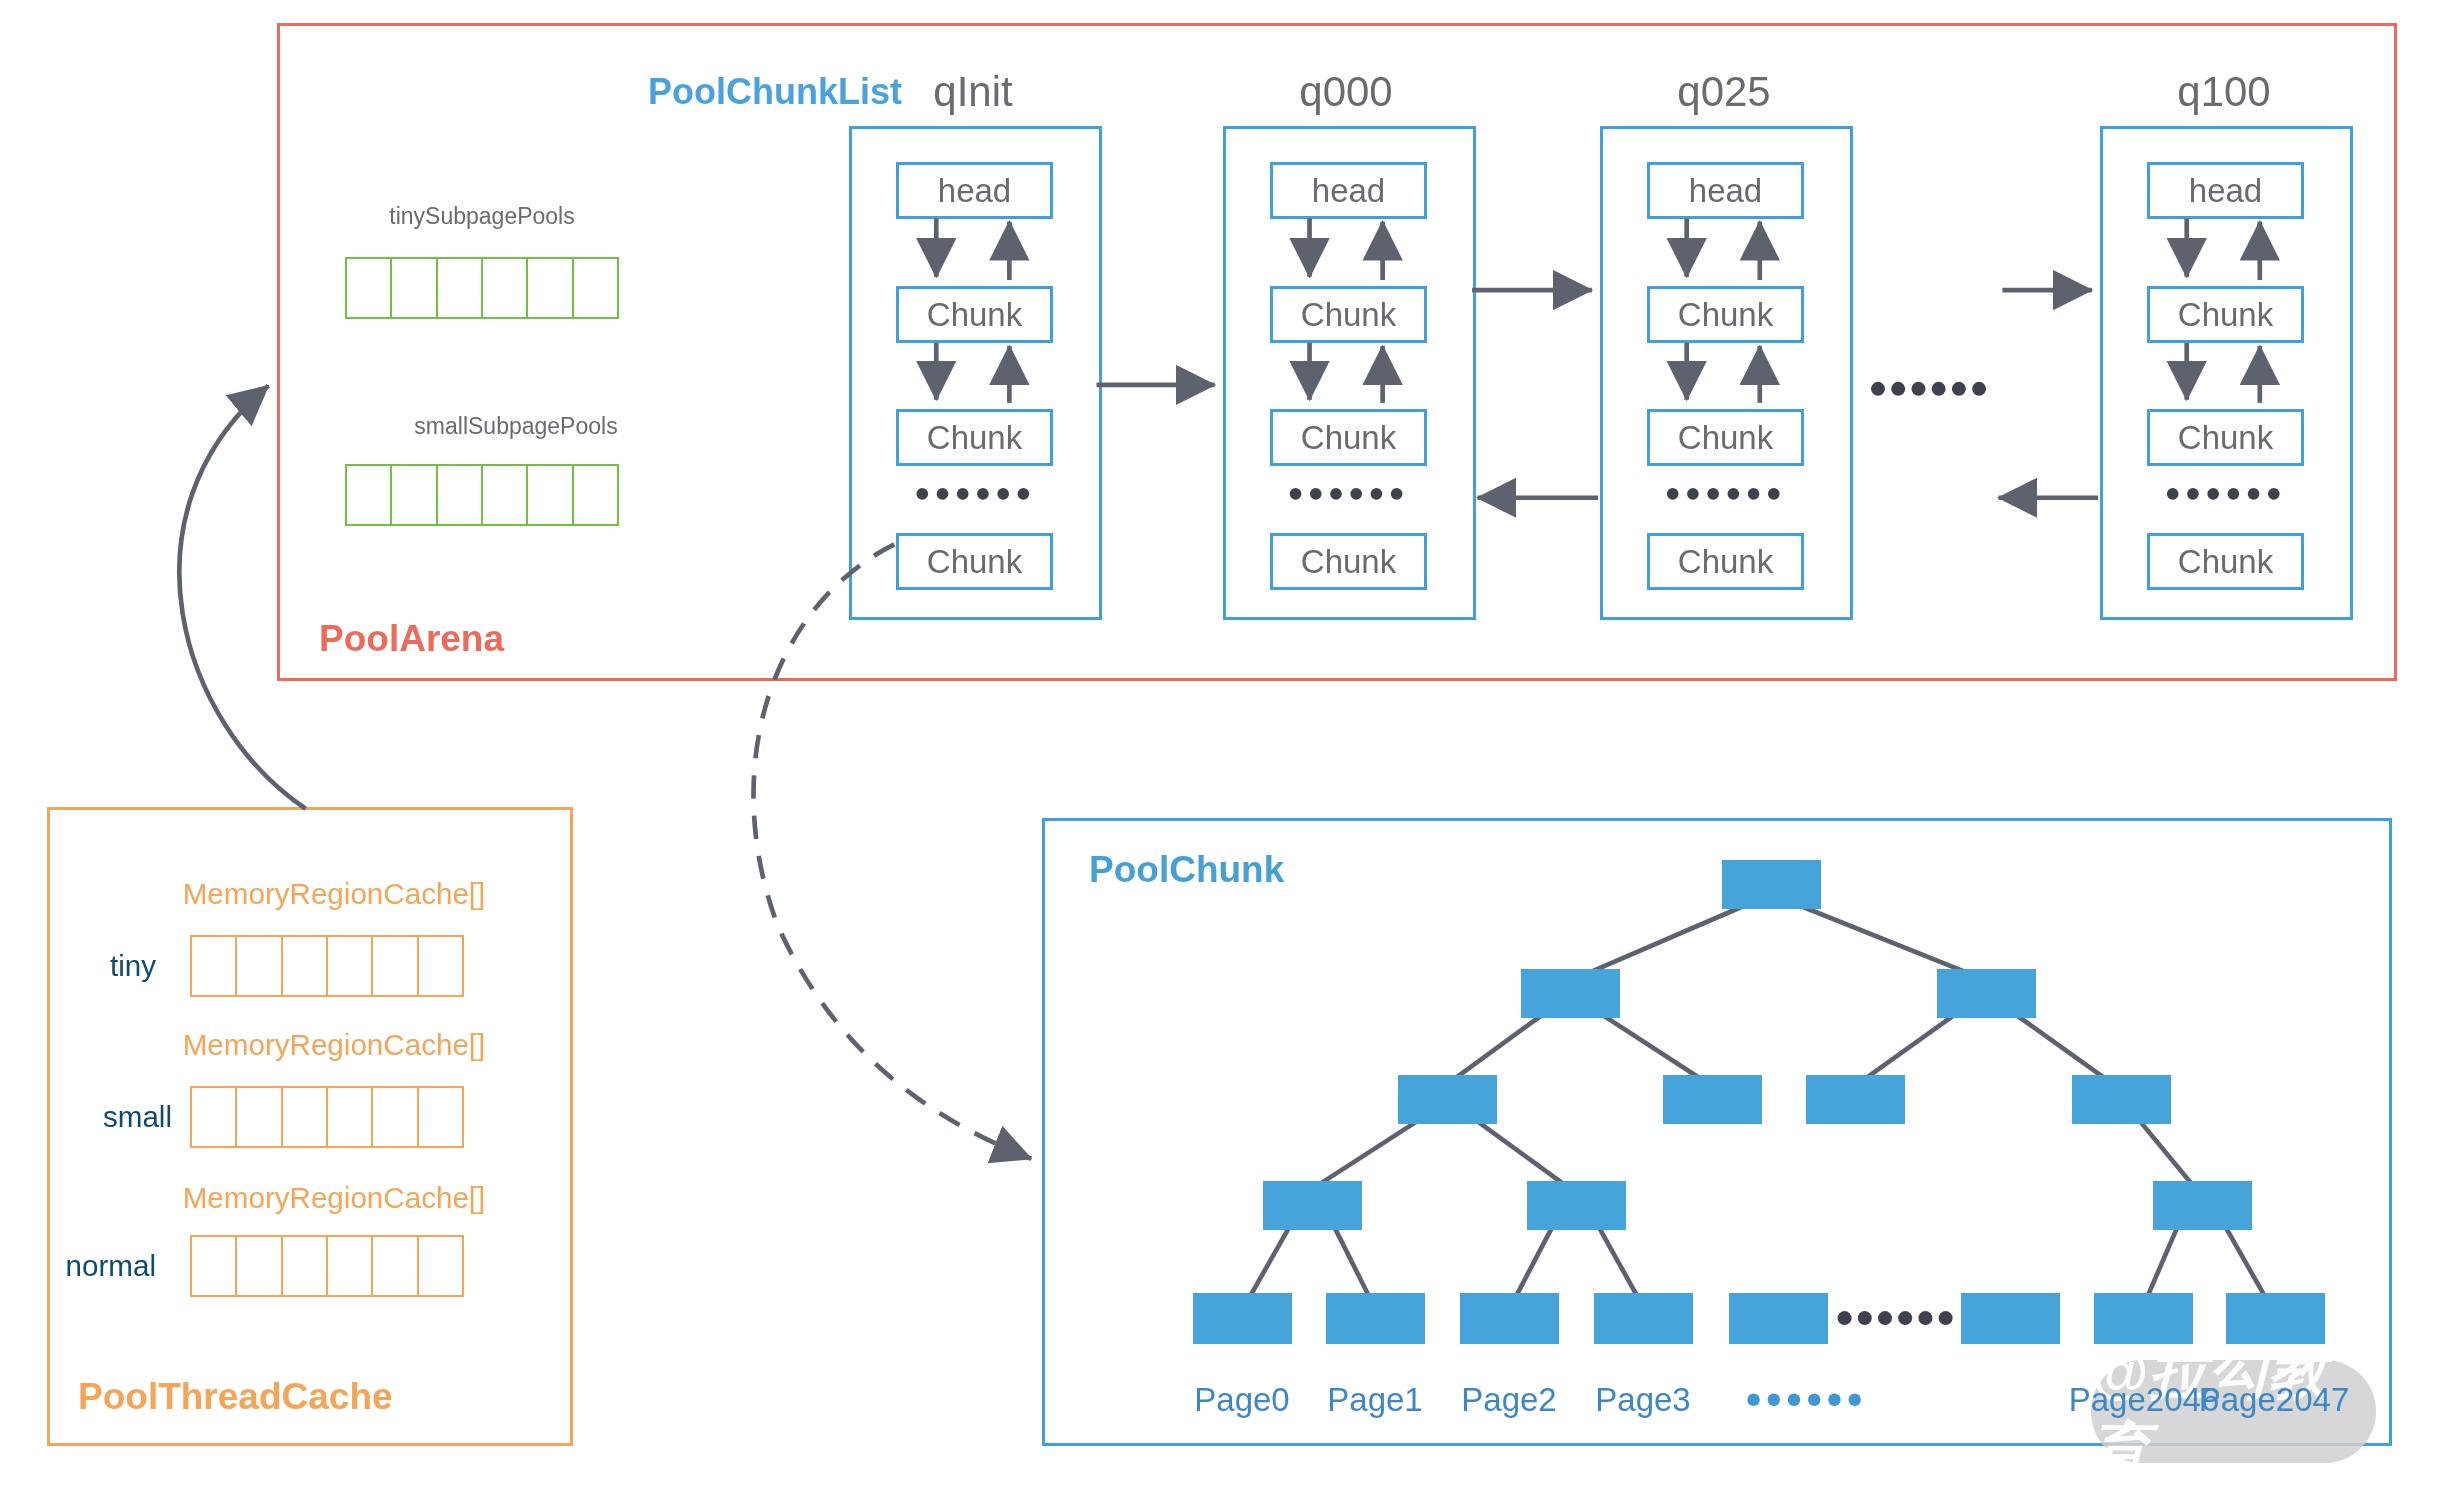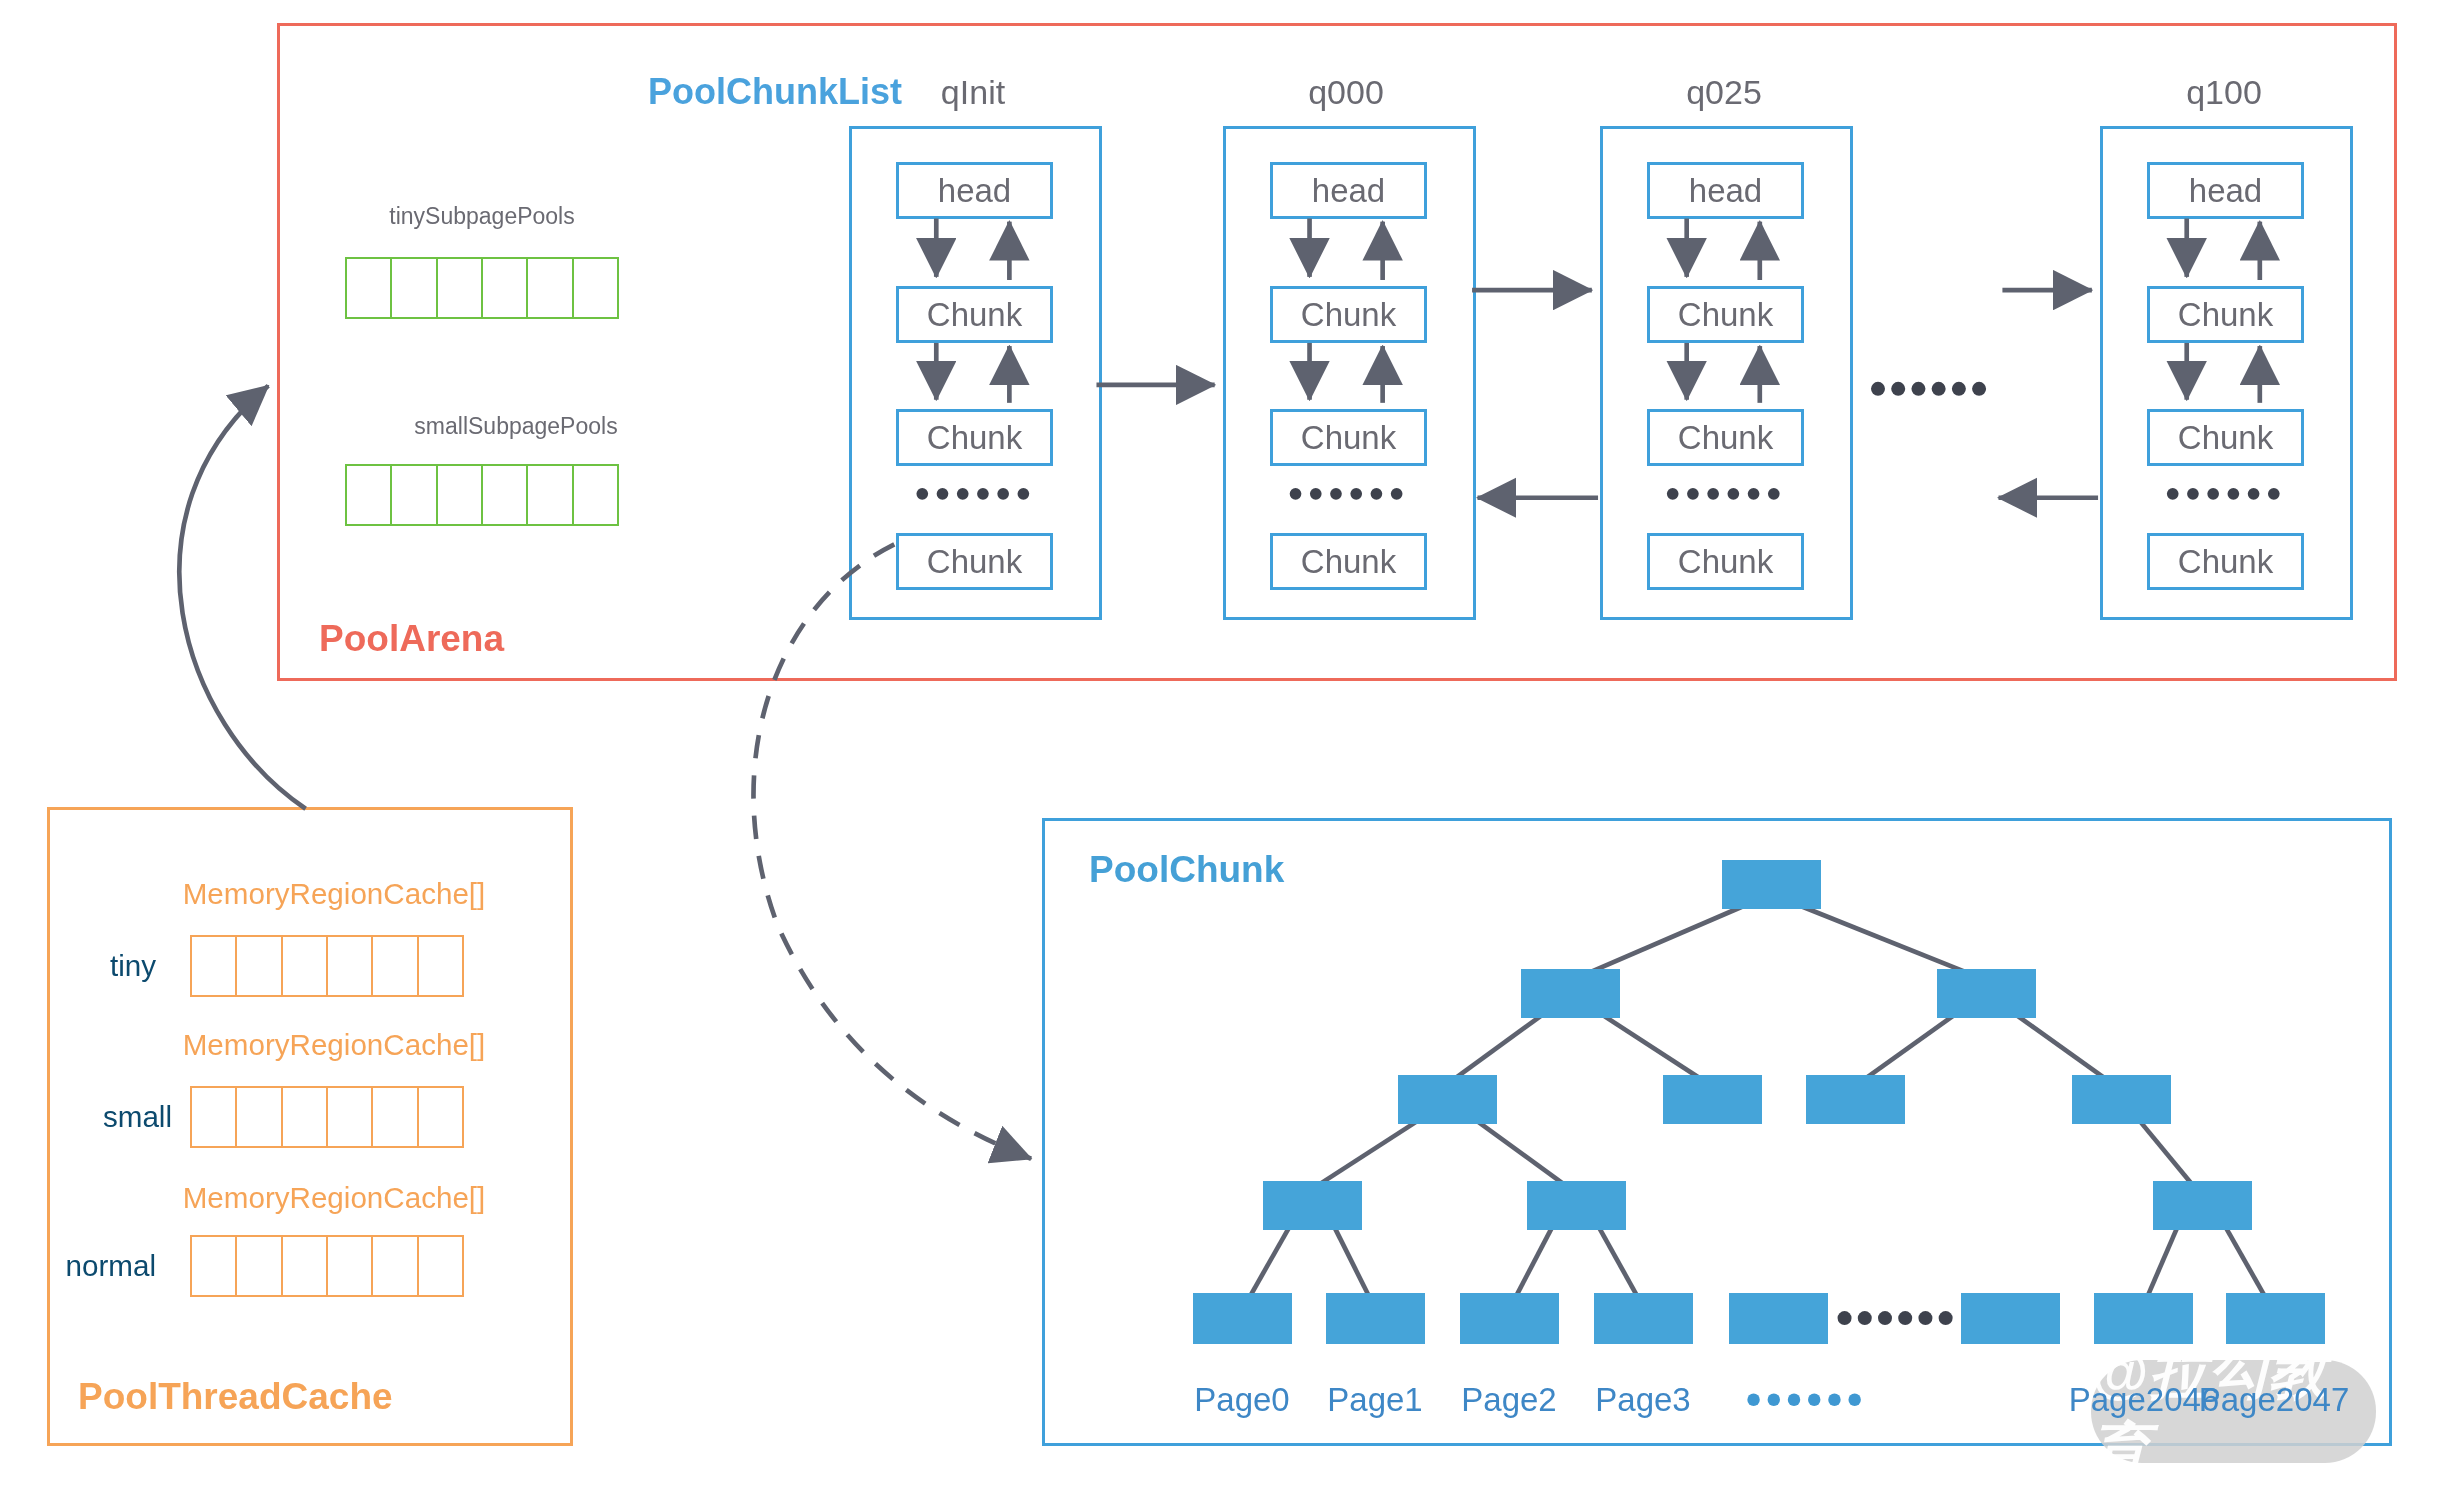--- a/index.html
+++ b/index.html
@@ -19,21 +19,21 @@
   .title{position:absolute;white-space:nowrap;font-weight:600;z-index:2;transform:translateY(-50%);}
   .arena-title{left:319px;top:639px;font-size:37px;color:#ee6a5a;}
   .ptc-title{left:78px;top:1397px;font-size:37px;color:#f6a457;}
   .pchunk-title{left:1089px;top:870px;font-size:37px;color:#45a0d6;}
   .pcl-title{position:absolute;left:775px;top:92px;transform:translate(-50%,-50%);
     font-size:36px;font-weight:700;color:#4aa2dd;white-space:nowrap;z-index:2;}
   
   .glabel{position:absolute;transform:translate(-50%,-50%);white-space:nowrap;
     color:#6a6a72;z-index:2;}
   .sublabel{font-size:23px;text-align:center;}
-  .colname{font-size:34px;font-weight:500;}
+  .colname{font-size:42px;font-weight:500;}
   .rowlbl{position:absolute;transform:translate(-100%,-50%);font-size:29.6px;color:#0c4a6e;z-index:2;white-space:nowrap;}
   .mrclabel{position:absolute;transform:translate(-50%,-50%);font-size:29.6px;font-weight:500;
     color:#f6a457;white-space:nowrap;z-index:2;}
   
   .col{position:absolute;top:126px;width:247px;height:488px;border:3.1px solid #3fa0db;z-index:2;}
   .ibox{position:absolute;left:44px;width:157px;height:57px;border:3.1px solid #3fa0db;
     display:flex;align-items:center;justify-content:center;
     font-size:33px;color:#6a6a72;background:#ffffff;box-sizing:border-box;}
   
   .grid{position:absolute;display:flex;height:62px;width:274px;z-index:2;box-sizing:border-box;}

